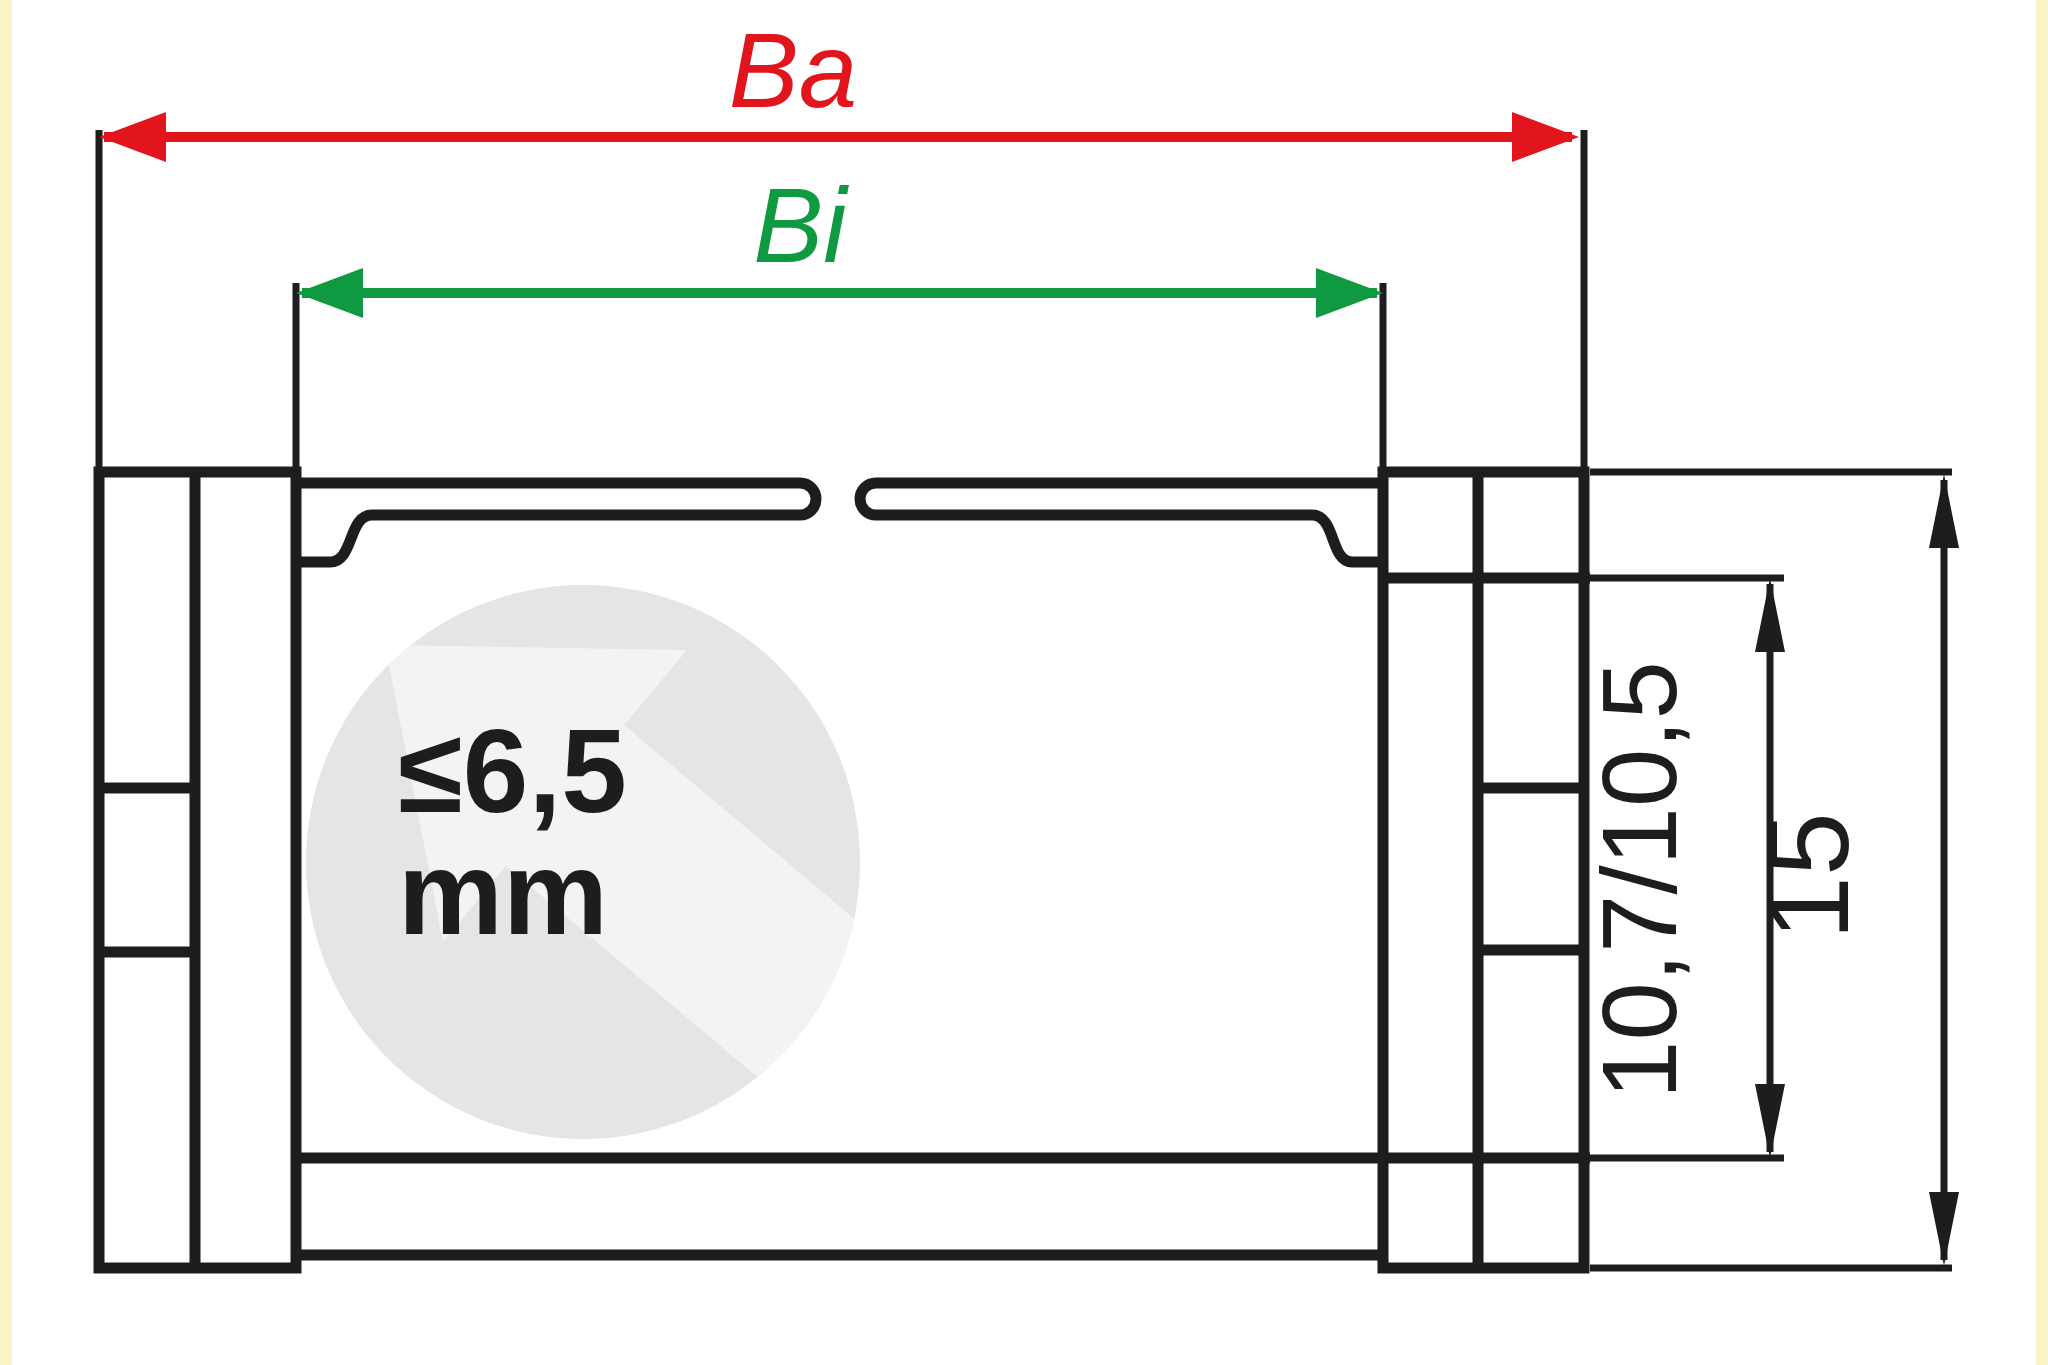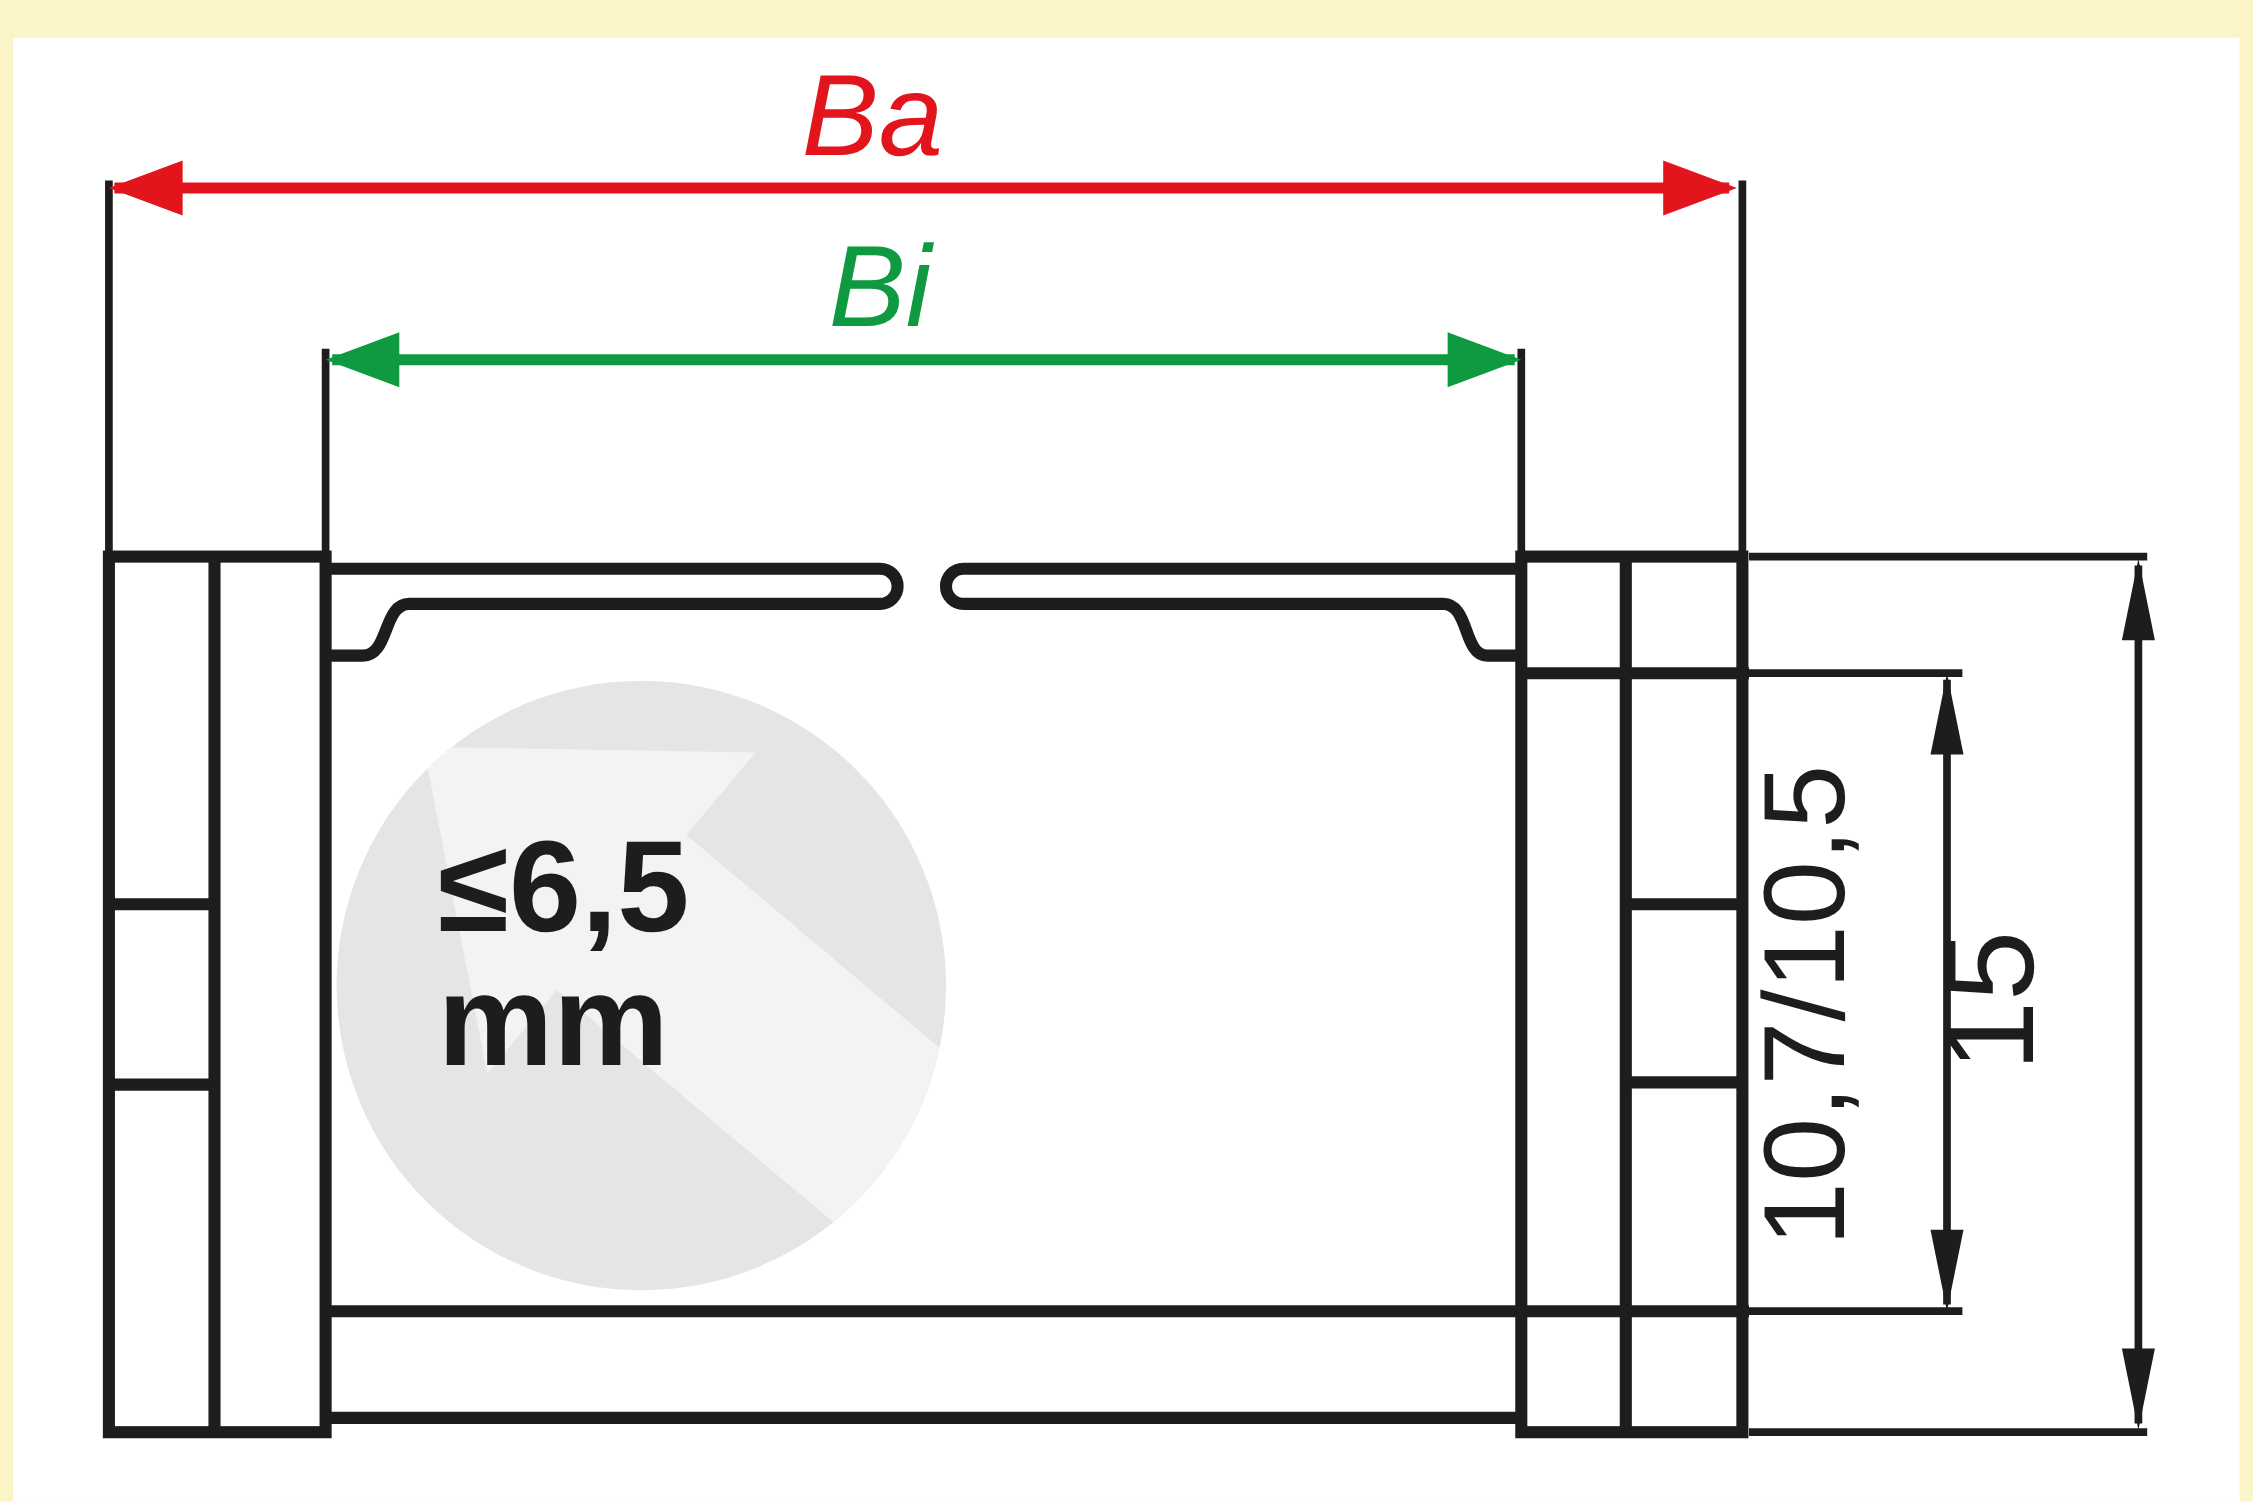--- a/index.html
+++ b/index.html
@@ -10,21 +10,20 @@
     width: 2048px;
     height: 1365px;
     background: #fbf4c6; 
     overflow: hidden;
     font-family: "Liberation Sans", sans-serif;
   }
   #stage {
     position: relative;
     width: 2048px;
     height: 1142px;
-    margin-top: 34px;
   }
   svg {
     display: block;
   }
   text {
     font-family: "Liberation Sans", "DejaVu Sans", sans-serif;
   }
   .dim-label-italic {
     font-style: italic;
     font-weight: 400;

